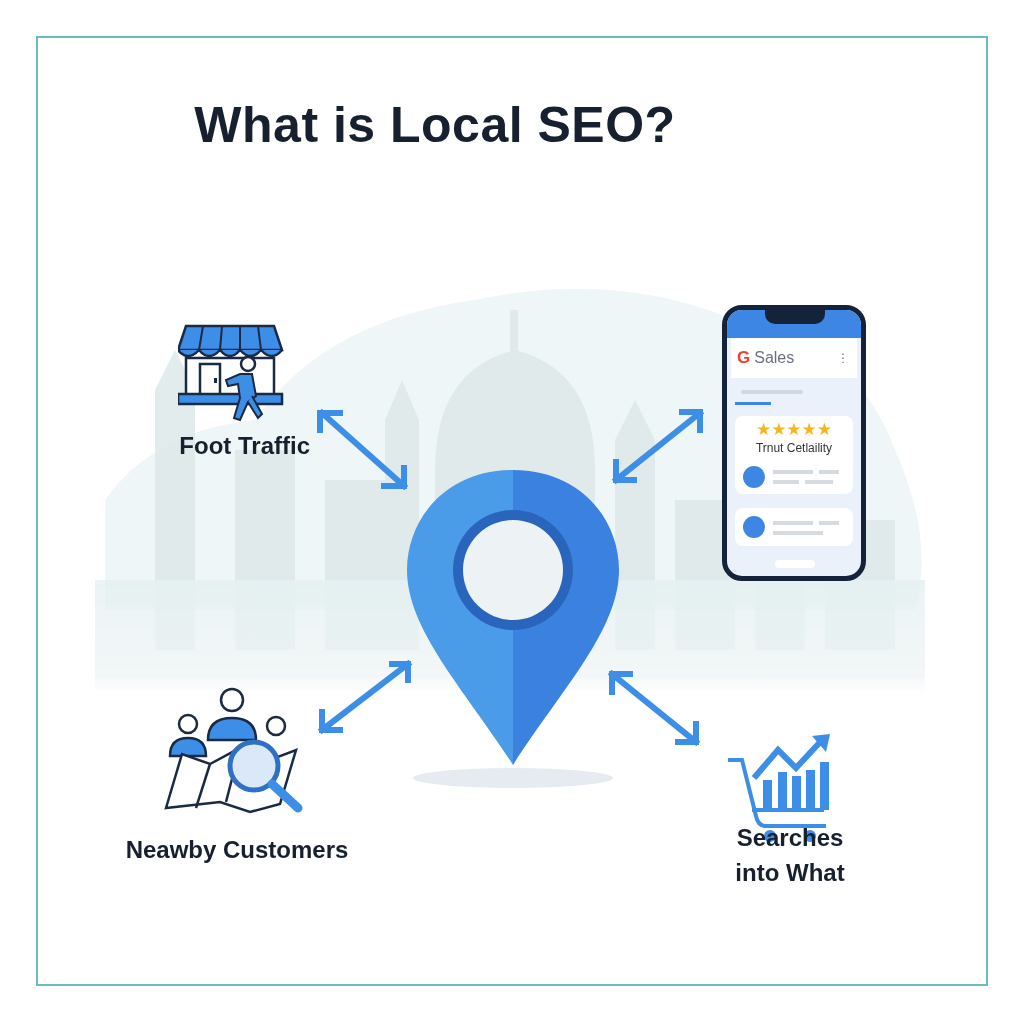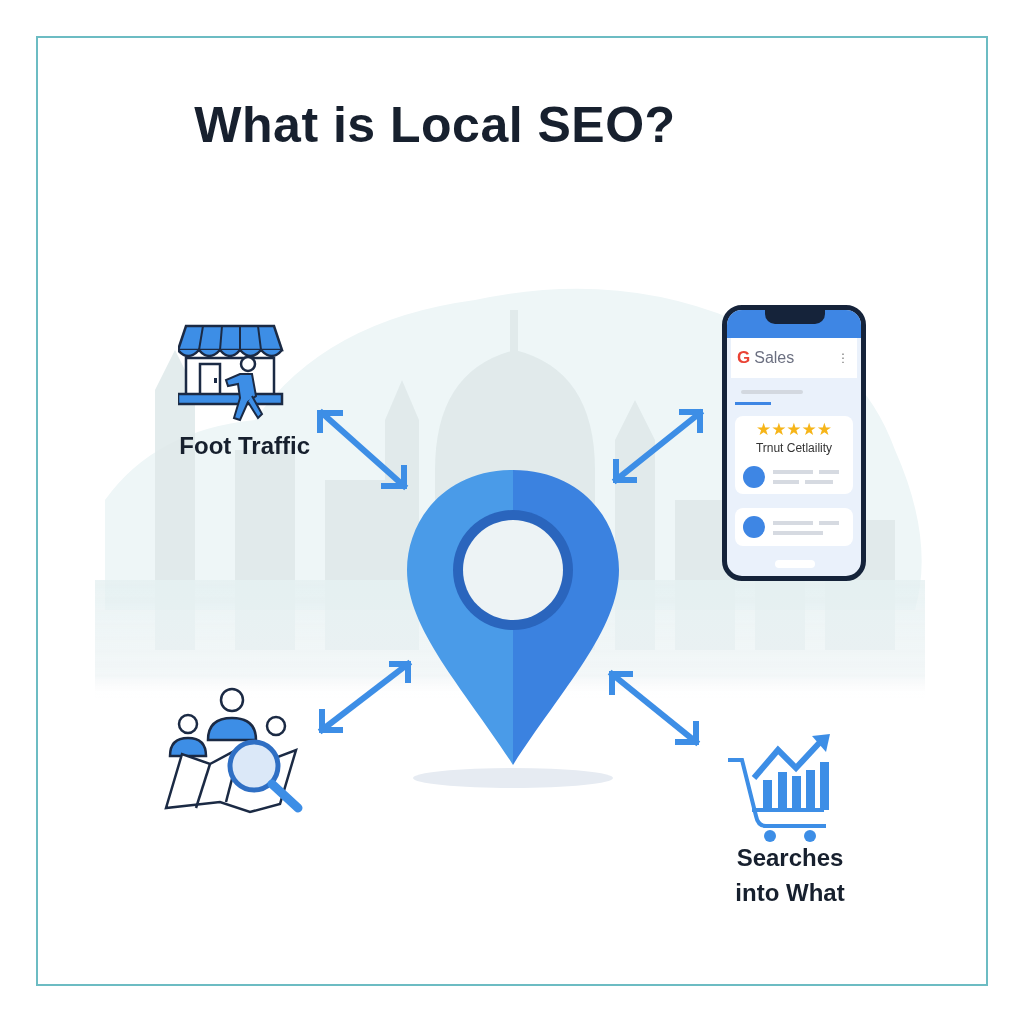--- a/index.html
+++ b/index.html
@@ -138,33 +138,34 @@
     <path d="M10 72 Q10 54 28 54 Q46 54 46 72 Z" fill="#3d8ee6"></path>
     <circle cx="116" cy="42" r="9" fill="#fff"></circle>
     <path d="M6 124 L22 70 L50 80 L80 64 L110 76 L136 66 L120 120 L90 128 L60 118 Z" fill="#fff"></path>
     <line x1="50" y1="80" x2="36" y2="124"></line>
     <line x1="80" y1="64" x2="66" y2="118"></line>
     <circle cx="94" cy="82" r="24" fill="#dbe8f8" stroke-width="5" stroke="#2f6fc4"></circle>
     <line x1="112" y1="100" x2="138" y2="124" stroke="#3d8ee6" stroke-width="9" stroke-linecap="round"></line>
   </g>
 </svg>
 <div class="label" style="left:92px;top:832px;width:290px;">
+  <div>Neawby Customers</div>
 </div>
 
 <svg class="abs" style="left:726px;top:732px" width="112" height="120" viewBox="0 0 112 120">
   <g fill="#3d8ee6">
     <rect x="37" y="48" width="9" height="30"></rect>
     <rect x="52" y="40" width="9" height="38"></rect>
     <rect x="66" y="44" width="9" height="34"></rect>
     <rect x="80" y="38" width="9" height="40"></rect>
     <rect x="94" y="30" width="9" height="48"></rect>
     <circle cx="44" cy="104" r="6"></circle>
     <circle cx="84" cy="104" r="6"></circle>
   </g>
   <polyline points="28,46 52,18 70,36 96,8" fill="none" stroke="#3d8ee6" stroke-width="6"></polyline>
   <polygon points="86,4 104,2 100,20" fill="#3d8ee6"></polygon>
   <path d="M2 28 L16 28 L30 84 Q32 94 40 94 L100 94" fill="none" stroke="#3d8ee6" stroke-width="4"></path>
   <line x1="26" y1="78" x2="98" y2="78" stroke="#3d8ee6" stroke-width="4"></line>
 </svg>
-<div class="label" style="left:700px;top:840px;width:180px;">
+<div class="label" style="left:700px;top:820px;width:180px;">
   <div>Searches</div>
   <div>into What</div>
 </div>
 
 </body></html>

